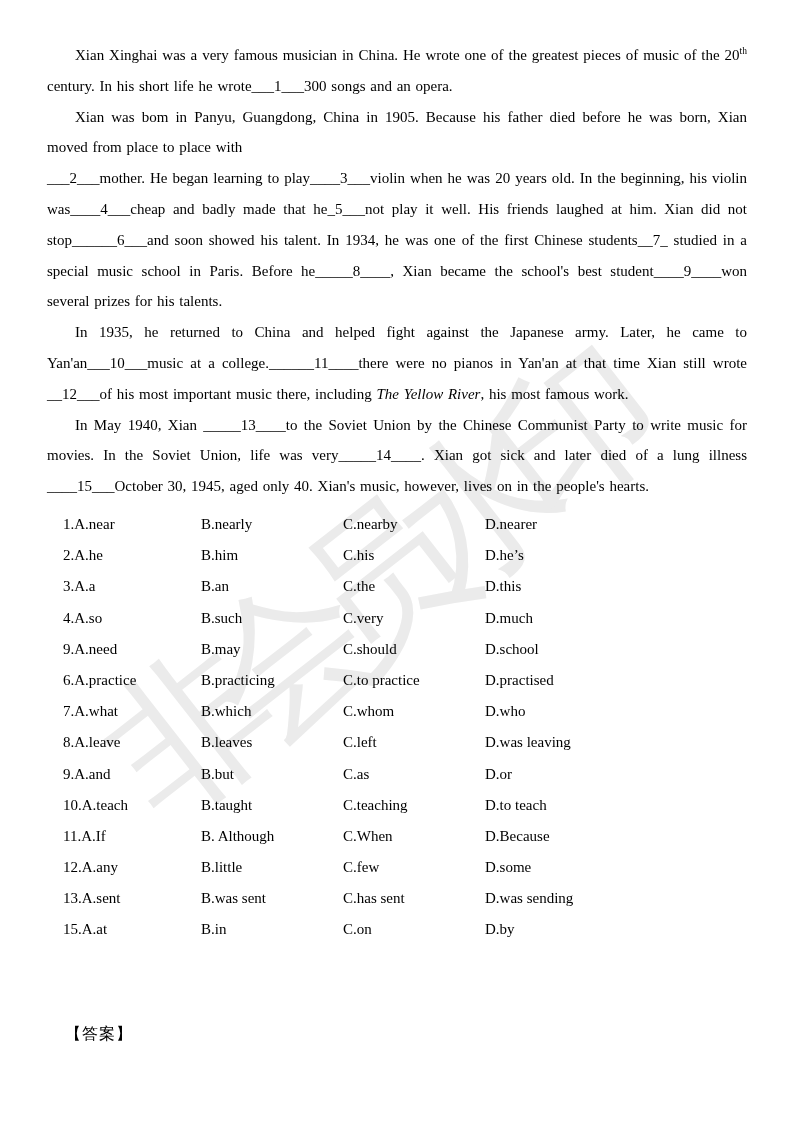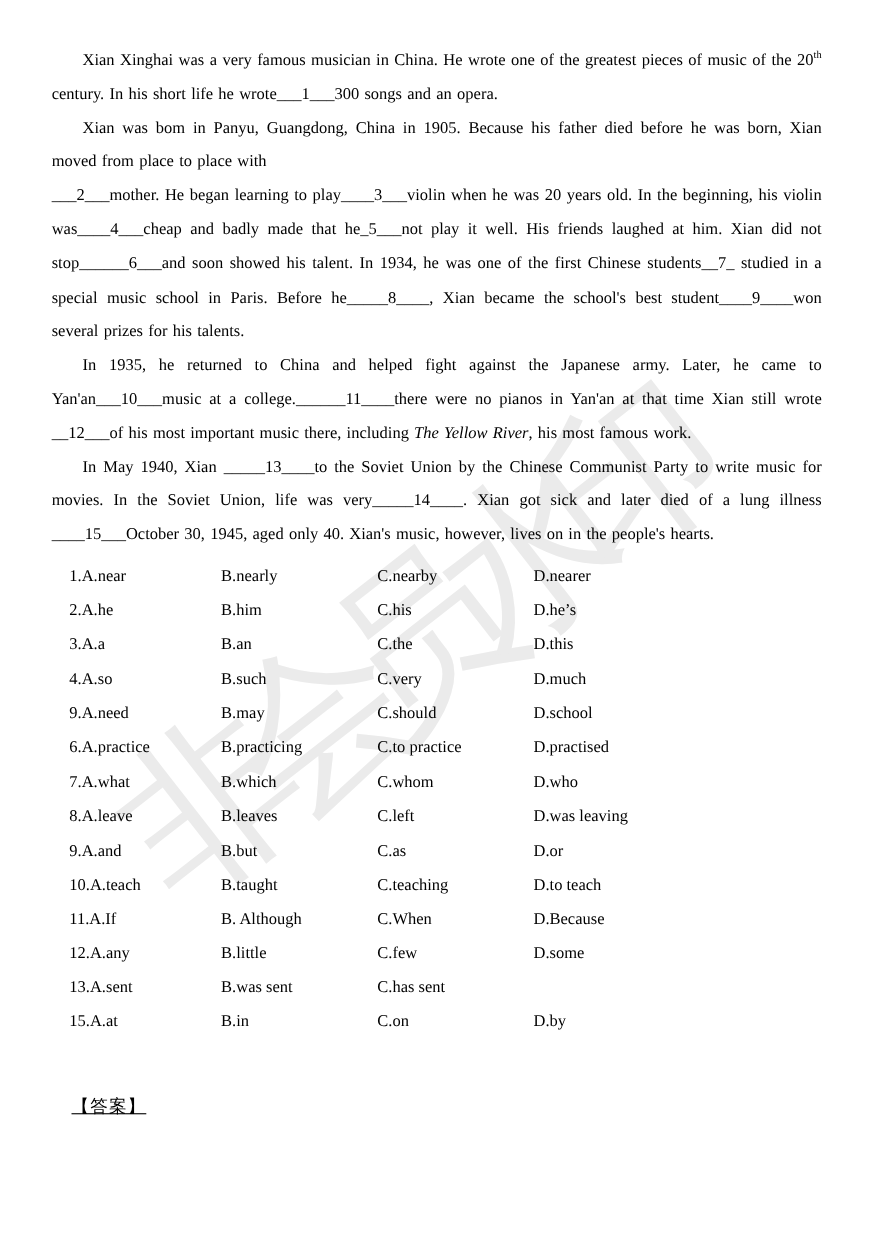--- a/index.html
+++ b/index.html
@@ -51,26 +51,25 @@
   .opt-row {
     display: grid;
     grid-template-columns: 138px 142px 142px 1fr;
     align-items: center;
     height: 31.2px;
     font-size: 15px;
   }
   .opt-cell { white-space: nowrap; }
 
   .answer-heading {
-    margin-top: 50px;
+    margin-top: 78px;
     padding-left: 18px;
     font-size: 16px;
     letter-spacing: 1px;
     font-family: "Liberation Serif", "DejaVu Serif", serif;
-    text-decoration: underline;
   }
 </style>
 </head>
 <body>
 
 <div class="page">
 
   <div class="watermark">非会员水印</div>
 
   <div class="content">
@@ -155,20 +154,21 @@
         <div class="opt-row">
           <span class="opt-cell">12.A.any</span>
           <span class="opt-cell">B.little</span>
           <span class="opt-cell">C.few</span>
           <span class="opt-cell">D.some</span>
         </div>
         <div class="opt-row">
           <span class="opt-cell">13.A.sent</span>
           <span class="opt-cell">B.was sent</span>
           <span class="opt-cell">C.has sent</span>
+          <span class="opt-cell">D.was sending</span>
         </div>
         <div class="opt-row">
           <span class="opt-cell">15.A.at</span>
           <span class="opt-cell">B.in</span>
           <span class="opt-cell">C.on</span>
           <span class="opt-cell">D.by</span>
         </div>
       </div>
 
     <div class="answer-heading">【答案】</div>

